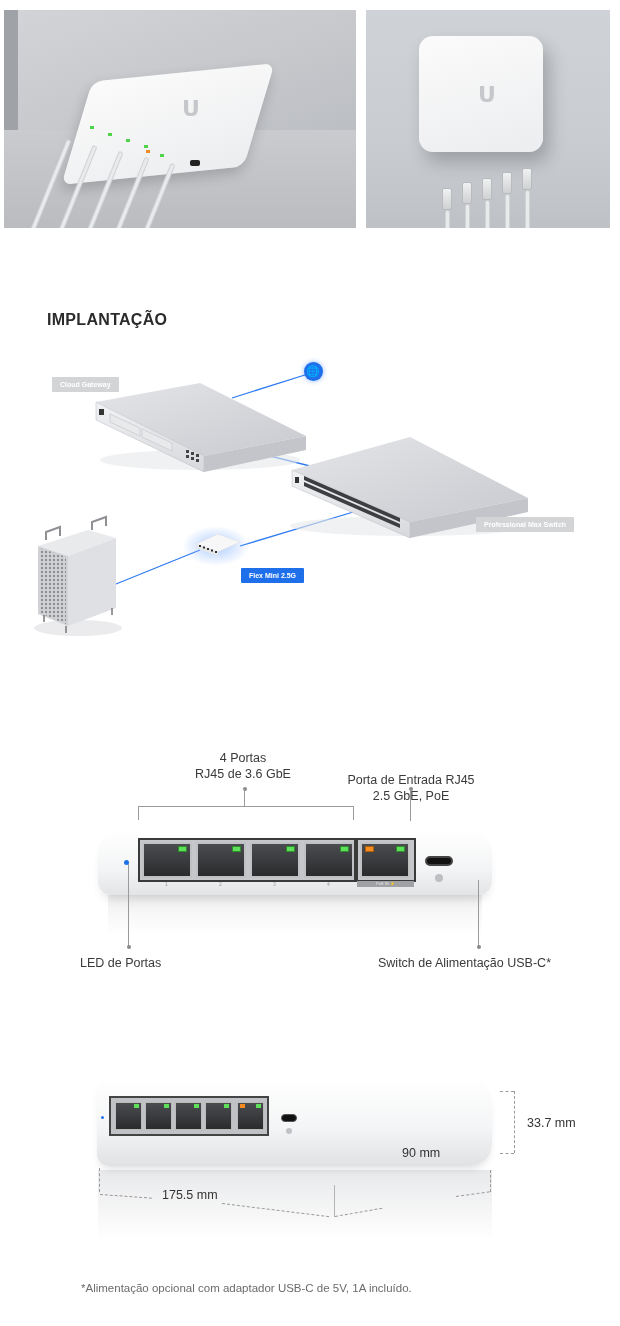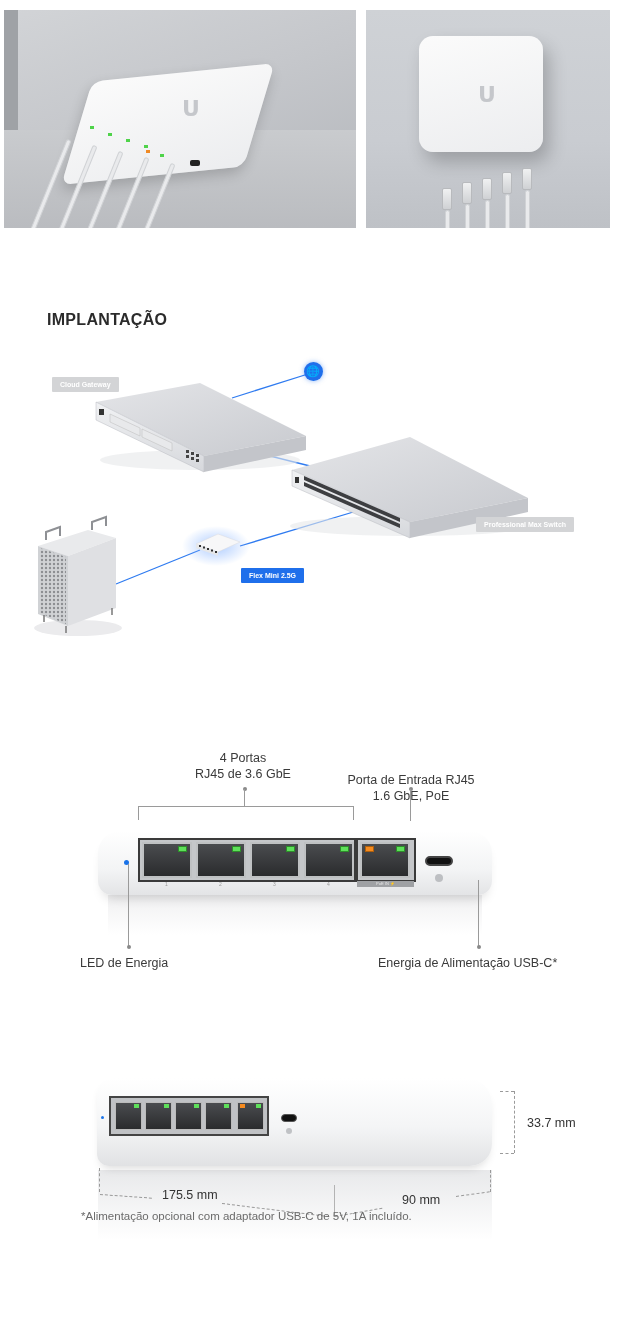--- a/index.html
+++ b/index.html
@@ -61,21 +61,21 @@
              background: linear-gradient(180deg, #ffffff 0%, #f4f5f6 55%, #e1e2e4 100%); box-shadow: 0 6px 10px -4px rgba(0,0,0,0.15); }
   .dim-ports { position: absolute; left: 12px; top: 18px; width: 160px; height: 40px; background: #c0c2c5; border: 2px solid #444; }
   .dim-rj { position: absolute; top: 4px; width: 27px; height: 28px; background: linear-gradient(180deg,#4a4c4f,#2a2b2d); border: 1px solid #bbb; }
   .dim-rj .g { position: absolute; right: 2px; top: 1px; width: 5px; height: 4px; background: #5ee05a; }
   .dim-rj .o { position: absolute; left: 2px; top: 1px; width: 5px; height: 4px; background: #f68b1f; }
   .dim-reflect { position: absolute; left: 98px; top: 1170px; width: 394px; height: 70px; background: linear-gradient(180deg, rgba(228,229,231,0.85), rgba(255,255,255,0)); }
   .dim-text { position: absolute; font-size: 12.5px; color: #333; }
   .dim-dash-v { position: absolute; border-left: 1.5px dashed #9a9a9a; }
   .dim-dash-h { position: absolute; border-top: 1.5px dashed #9a9a9a; }
 
-  .footnote { position: absolute; left: 81px; top: 1210px; font-size: 11.5px; color: #6b6b6b; }
+  .footnote { position: absolute; left: 81px; top: 1282px; font-size: 11.5px; color: #6b6b6b; }
 </style>
 </head>
 <body>
 
 <div class="photo photo-left">
   <div class="cabinet-edge"></div>
   <div class="shelf-front"></div>
   <div class="device-top dev-left"></div>
   <span class="u-logo u-logo-left">U</span>
 
@@ -199,21 +199,21 @@
   <div class="tag blue" style="left:241px;top:218px;">Flex Mini 2.5G</div>
   <div class="globe">🌐</div>
 </div>
 
 <div class="callout" style="left:168px;top:750px;width:150px;">
   <div>4 Portas</div>
   <div>RJ45 de 3.6 GbE</div>
 </div>
 <div class="callout" style="left:330px;top:772px;width:162px;">
   <div>Porta de Entrada RJ45</div>
-  <div>1.6 GbE, PoE</div>
+  <div>2.5 GbE, PoE</div>
 </div>
 
 <div class="callout-dot" style="left:243px;top:787px;"></div>
 <div class="callout-line" style="left:244px;top:789px;width:1px;height:17px;"></div>
 <div class="callout-line" style="left:138px;top:806px;width:216px;height:1px;"></div>
 <div class="callout-line" style="left:138px;top:806px;width:1px;height:14px;"></div>
 <div class="callout-line" style="left:353px;top:806px;width:1px;height:14px;"></div>
 
 <div class="callout-dot" style="left:409px;top:787px;"></div>
 <div class="callout-line" style="left:410px;top:789px;width:1px;height:32px;"></div>
@@ -248,22 +248,22 @@
   <span class="poe-label">PoE IN ⚡</span>
 
   <div class="usbc"></div>
   <div class="usbc-icon"></div>
 </div>
 
 <div class="callout-line" style="left:128px;top:864px;width:1px;height:82px;"></div>
 <div class="callout-dot" style="left:127px;top:945px;"></div>
 <div class="callout-line" style="left:478px;top:880px;width:1px;height:66px;"></div>
 <div class="callout-dot" style="left:477px;top:945px;"></div>
-<div class="callout" style="left:80px;top:955px;text-align:left;">LED de Energia</div>
-<div class="callout" style="left:378px;top:955px;text-align:left;">Energia de Alimentação USB-C*</div>
+<div class="callout" style="left:80px;top:955px;text-align:left;">LED de Portas</div>
+<div class="callout" style="left:378px;top:955px;text-align:left;">Switch de Alimentação USB-C*</div>
 
 <div class="dim-reflect"></div>
 <div class="dim-dev">
   <div style="position:absolute;left:4px;top:38px;width:3px;height:3px;border-radius:50%;background:#1a73e8;"></div>
   <div class="dim-ports">
     <div class="dim-rj" style="left:4px;">
         <div class="g"></div>
       </div>
     <div class="dim-rj" style="left:34px;">
         <div class="g"></div>
@@ -290,15 +290,15 @@
 
 <div class="dim-dash-v" style="left:99px;top:1168px;height:24px;"></div>
 <div class="dim-dash-h" style="left:100px;top:1194px;width:52px;transform:rotate(4deg);transform-origin:left;"></div>
 <div class="dim-dash-h" style="left:222px;top:1203px;width:108px;transform:rotate(7deg);transform-origin:left;"></div>
 <div class="dim-text" style="left:162px;top:1188px;">175.5 mm</div>
 
 <div class="dim-dash-v" style="left:334px;top:1185px;height:32px;border-left-style:solid;border-left-color:#b3b3b3;"></div>
 <div class="dim-dash-h" style="left:335px;top:1216px;width:48px;transform:rotate(-10deg);transform-origin:left;"></div>
 <div class="dim-dash-h" style="left:456px;top:1196px;width:34px;transform:rotate(-8deg);transform-origin:left;"></div>
 <div class="dim-dash-v" style="left:490px;top:1170px;height:22px;"></div>
-<div class="dim-text" style="left:402px;top:1193px;">90 mm</div>
+<div class="dim-text" style="left:402px;top:1146px;">90 mm</div>
 
 <div class="footnote">*Alimentação opcional com adaptador USB-C de 5V, 1A incluído.</div>
 
 </body></html>

